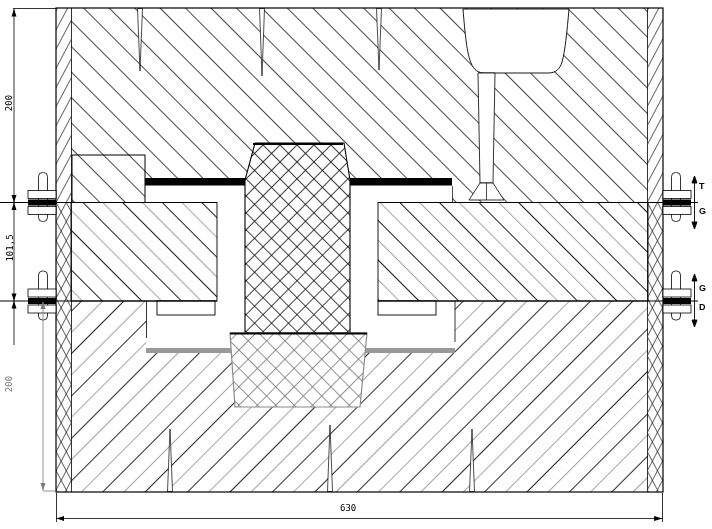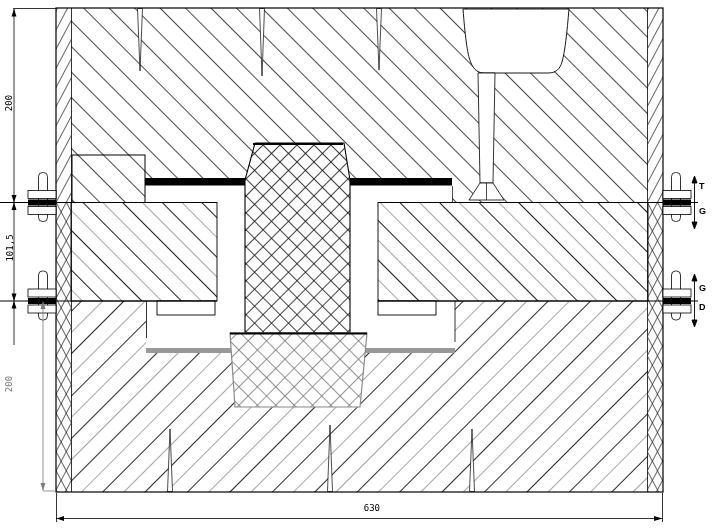--- a/index.html
+++ b/index.html
@@ -3,21 +3,21 @@
 <meta charset="utf-8">
 <style>
   html,body{margin:0;padding:0;background:#fff;}
   #stage{position:relative;width:712px;height:529px;background:#fff;overflow:hidden;
          font-family:"DejaVu Sans Mono","Liberation Mono",monospace;}
   #stage svg{position:absolute;left:0;top:0;}
   .lbl{position:absolute;font-size:9px;line-height:10px;color:#000;white-space:nowrap;}
   .vert{transform:rotate(-90deg);transform-origin:center center;text-align:center;}
   .gray{color:#7a7a7a;}
   .plate-lbl{font-family:"Liberation Sans","DejaVu Sans",sans-serif;font-weight:bold;font-size:9px;}
-  .ctr{text-align:right;}
+  .ctr{text-align:left;}
 </style>
 </head>
 <body>
 
 <div id="stage">
 
 <svg width="712" height="529" viewBox="0 0 712 529">
   <defs>
     <pattern id="pTop" patternUnits="userSpaceOnUse" width="18" height="18" patternTransform="rotate(45)">
       <line x1="0" y1="0.5" x2="18" y2="0.5" stroke="#1a1a1a" stroke-width="0.8"></line>

